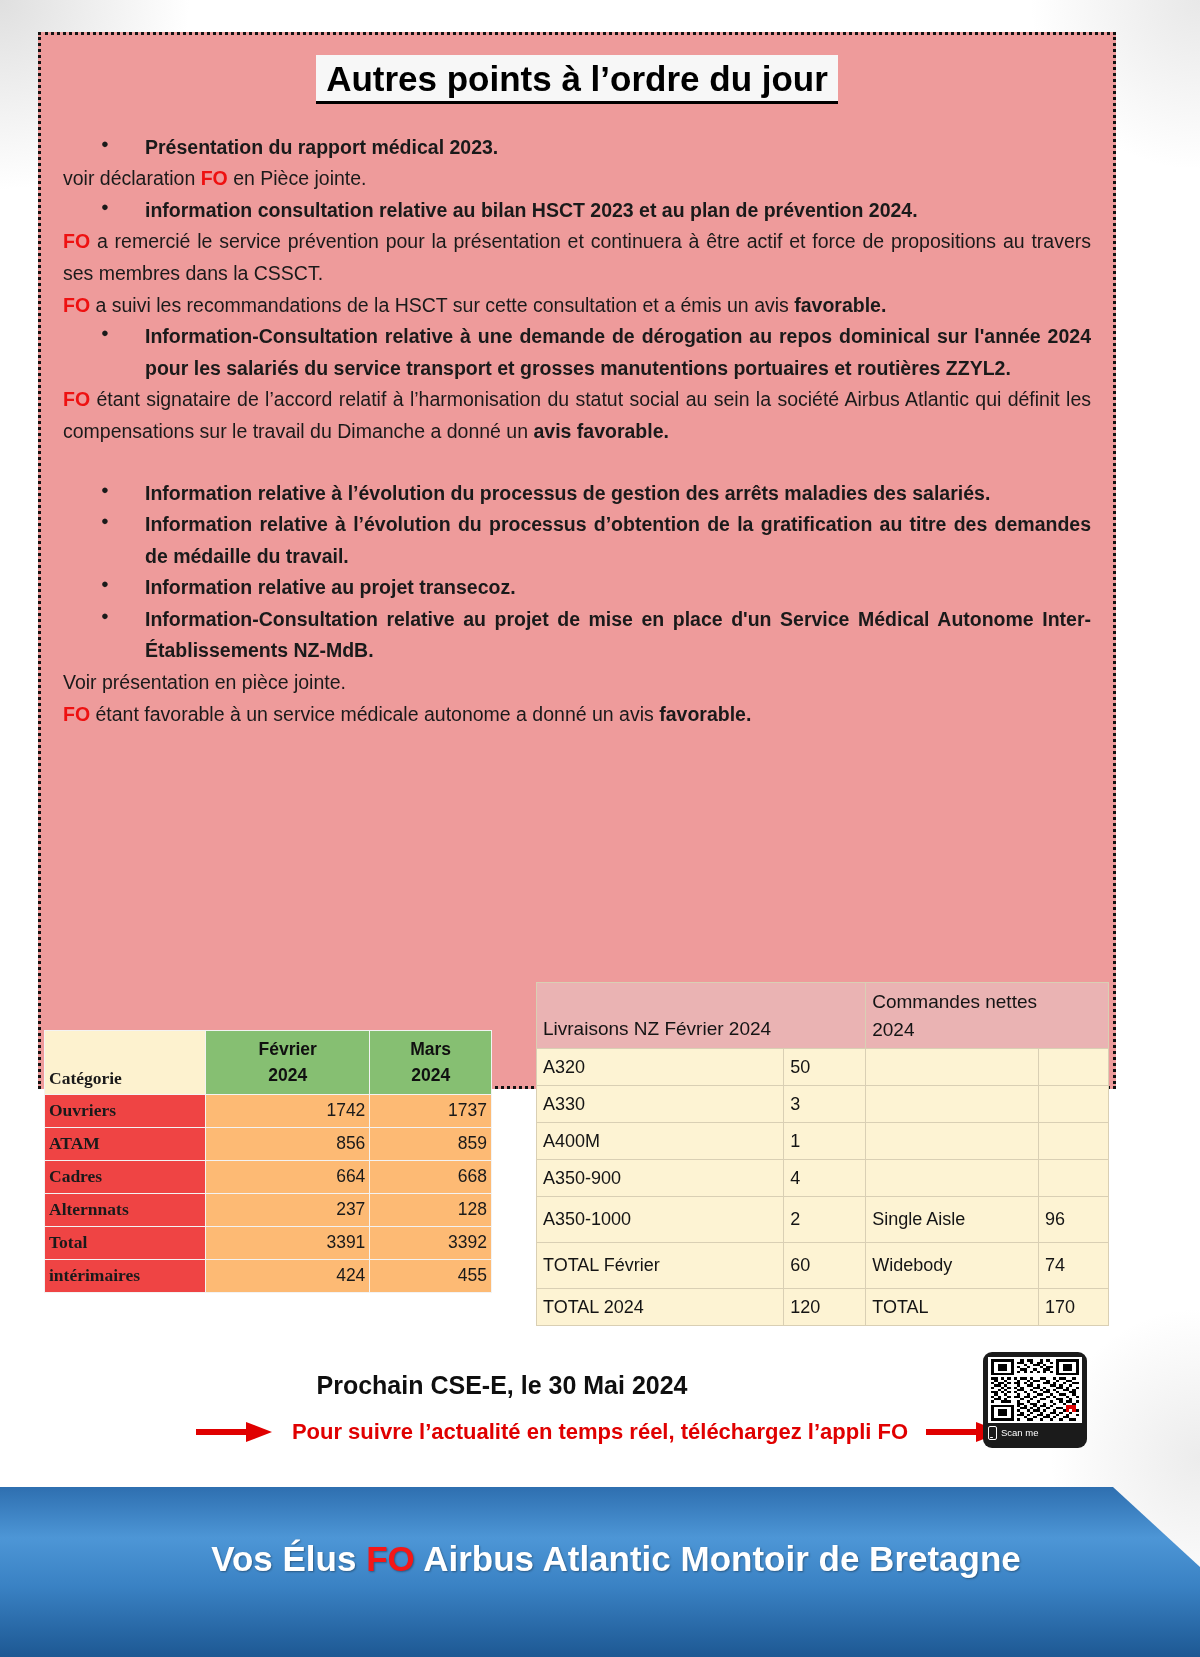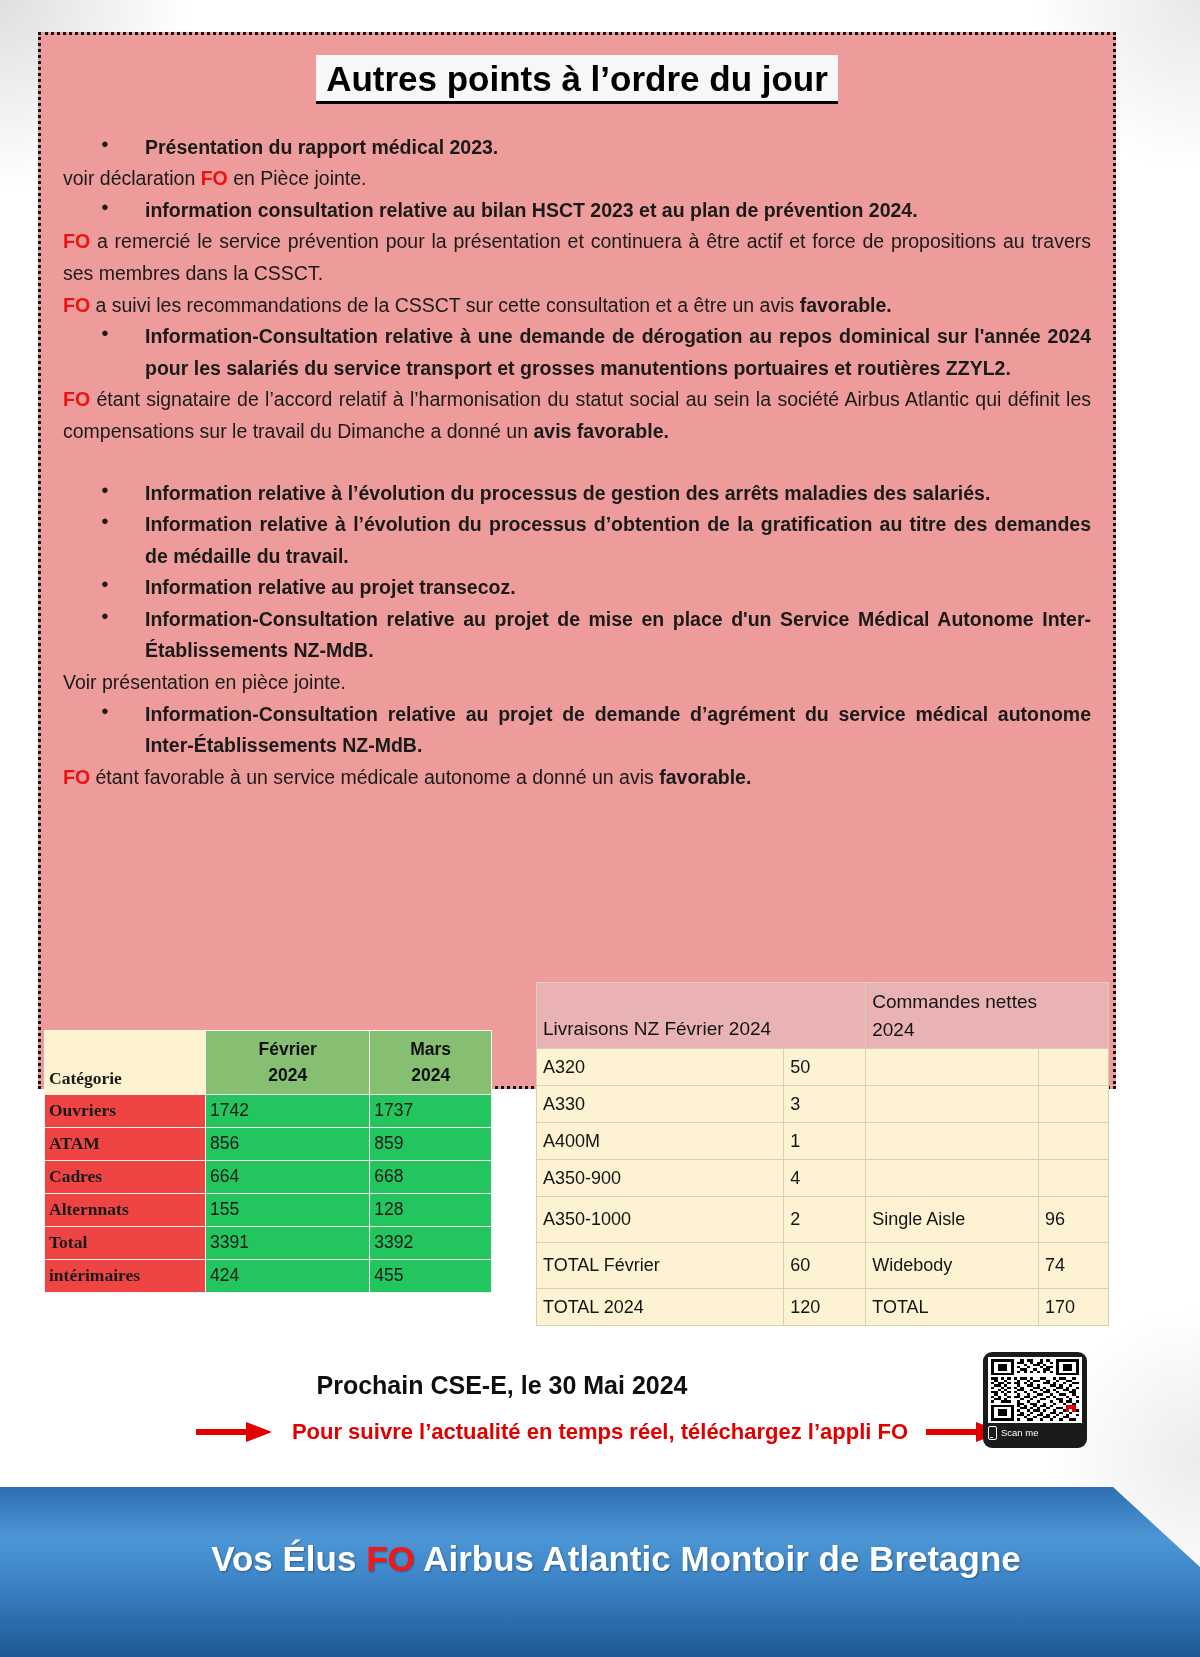--- a/index.html
+++ b/index.html
@@ -129,22 +129,22 @@
   }
   .tl-rowhead {
     background: #ef4444;
     font-family: "Liberation Serif", serif;
     font-weight: bold;
     font-size: 17.5px;
     color: #1a1a1a;
     text-align: left;
   }
   .tl-val {
-    background: #22c55e;
-    text-align: left;
+    background: #fdba74;
+    text-align: right;
     font-size: 17.5px;
     color: #1a1a1a;
   }
 
   
   .table-right {
     position: absolute;
     left: 536px;
     top: 982px;
     width: 573px;
@@ -319,40 +319,37 @@
 
     <ul class="bullets">
       <li>Présentation du rapport médical 2023.</li>
     </ul>
     <p class="para"><span>voir déclaration </span><span class="fo">FO</span><span> en Pièce jointe.</span></p>
 
     <ul class="bullets">
       <li>information consultation relative au bilan HSCT 2023 et au plan de prévention 2024.</li>
     </ul>
     <p class="para"><span class="fo">FO</span><span> a remercié le service prévention pour la présentation et continuera à être actif et force de propositions au travers ses membres dans la CSSCT.</span></p>
-    <p class="para"><span class="fo">FO</span><span> a suivi les recommandations de la CSSCT sur cette consultation et a être un avis </span><b>favorable.</b></p>
+    <p class="para"><span class="fo">FO</span><span> a suivi les recommandations de la HSCT sur cette consultation et a émis un avis </span><b>favorable.</b></p>
 
     <ul class="bullets">
       <li>Information-Consultation relative à une demande de dérogation au repos dominical sur l'année 2024 pour les salariés du service transport et grosses manutentions portuaires et routières ZZYL2.</li>
     </ul>
     <p class="para"><span class="fo">FO</span><span> étant signataire de l’accord relatif à l’harmonisation du statut social au sein la société Airbus Atlantic qui définit les compensations sur le travail du Dimanche a donné un </span><b>avis favorable.</b></p>
 
     <div class="spacer-line"></div>
 
     <ul class="bullets">
       <li>Information relative à l’évolution du processus de gestion des arrêts maladies des salariés.</li>
       <li>Information relative à l’évolution du processus d’obtention de la gratification au titre des demandes de médaille du travail.</li>
       <li>Information relative au projet transecoz.</li>
       <li>Information-Consultation relative au projet de mise en place d'un Service Médical Autonome Inter-Établissements NZ-MdB.</li>
     </ul>
     <p class="para">Voir présentation en pièce jointe.</p>
 
-    <ul class="bullets">
-      <li>Information-Consultation relative au projet de demande d’agrément du service médical autonome Inter-Établissements NZ-MdB.</li>
-    </ul>
     <p class="para"><span class="fo">FO</span><span> étant favorable à un service médicale autonome a donné un avis </span><b>favorable.</b></p>
 
   </div>
 </section>
 
 <table class="table-left">
   <tbody>
     <tr>
       <td class="tl-corner">Catégorie</td>
       <td class="tl-head">
@@ -374,21 +371,21 @@
       <td class="tl-val">856</td>
       <td class="tl-val">859</td>
     </tr>
     <tr>
       <td class="tl-rowhead">Cadres</td>
       <td class="tl-val">664</td>
       <td class="tl-val">668</td>
     </tr>
     <tr>
       <td class="tl-rowhead">Alternnats</td>
-      <td class="tl-val">155</td>
+      <td class="tl-val">237</td>
       <td class="tl-val">128</td>
     </tr>
     <tr>
       <td class="tl-rowhead">Total</td>
       <td class="tl-val">3391</td>
       <td class="tl-val">3392</td>
     </tr>
     <tr>
       <td class="tl-rowhead">intérimaires</td>
       <td class="tl-val">424</td>

